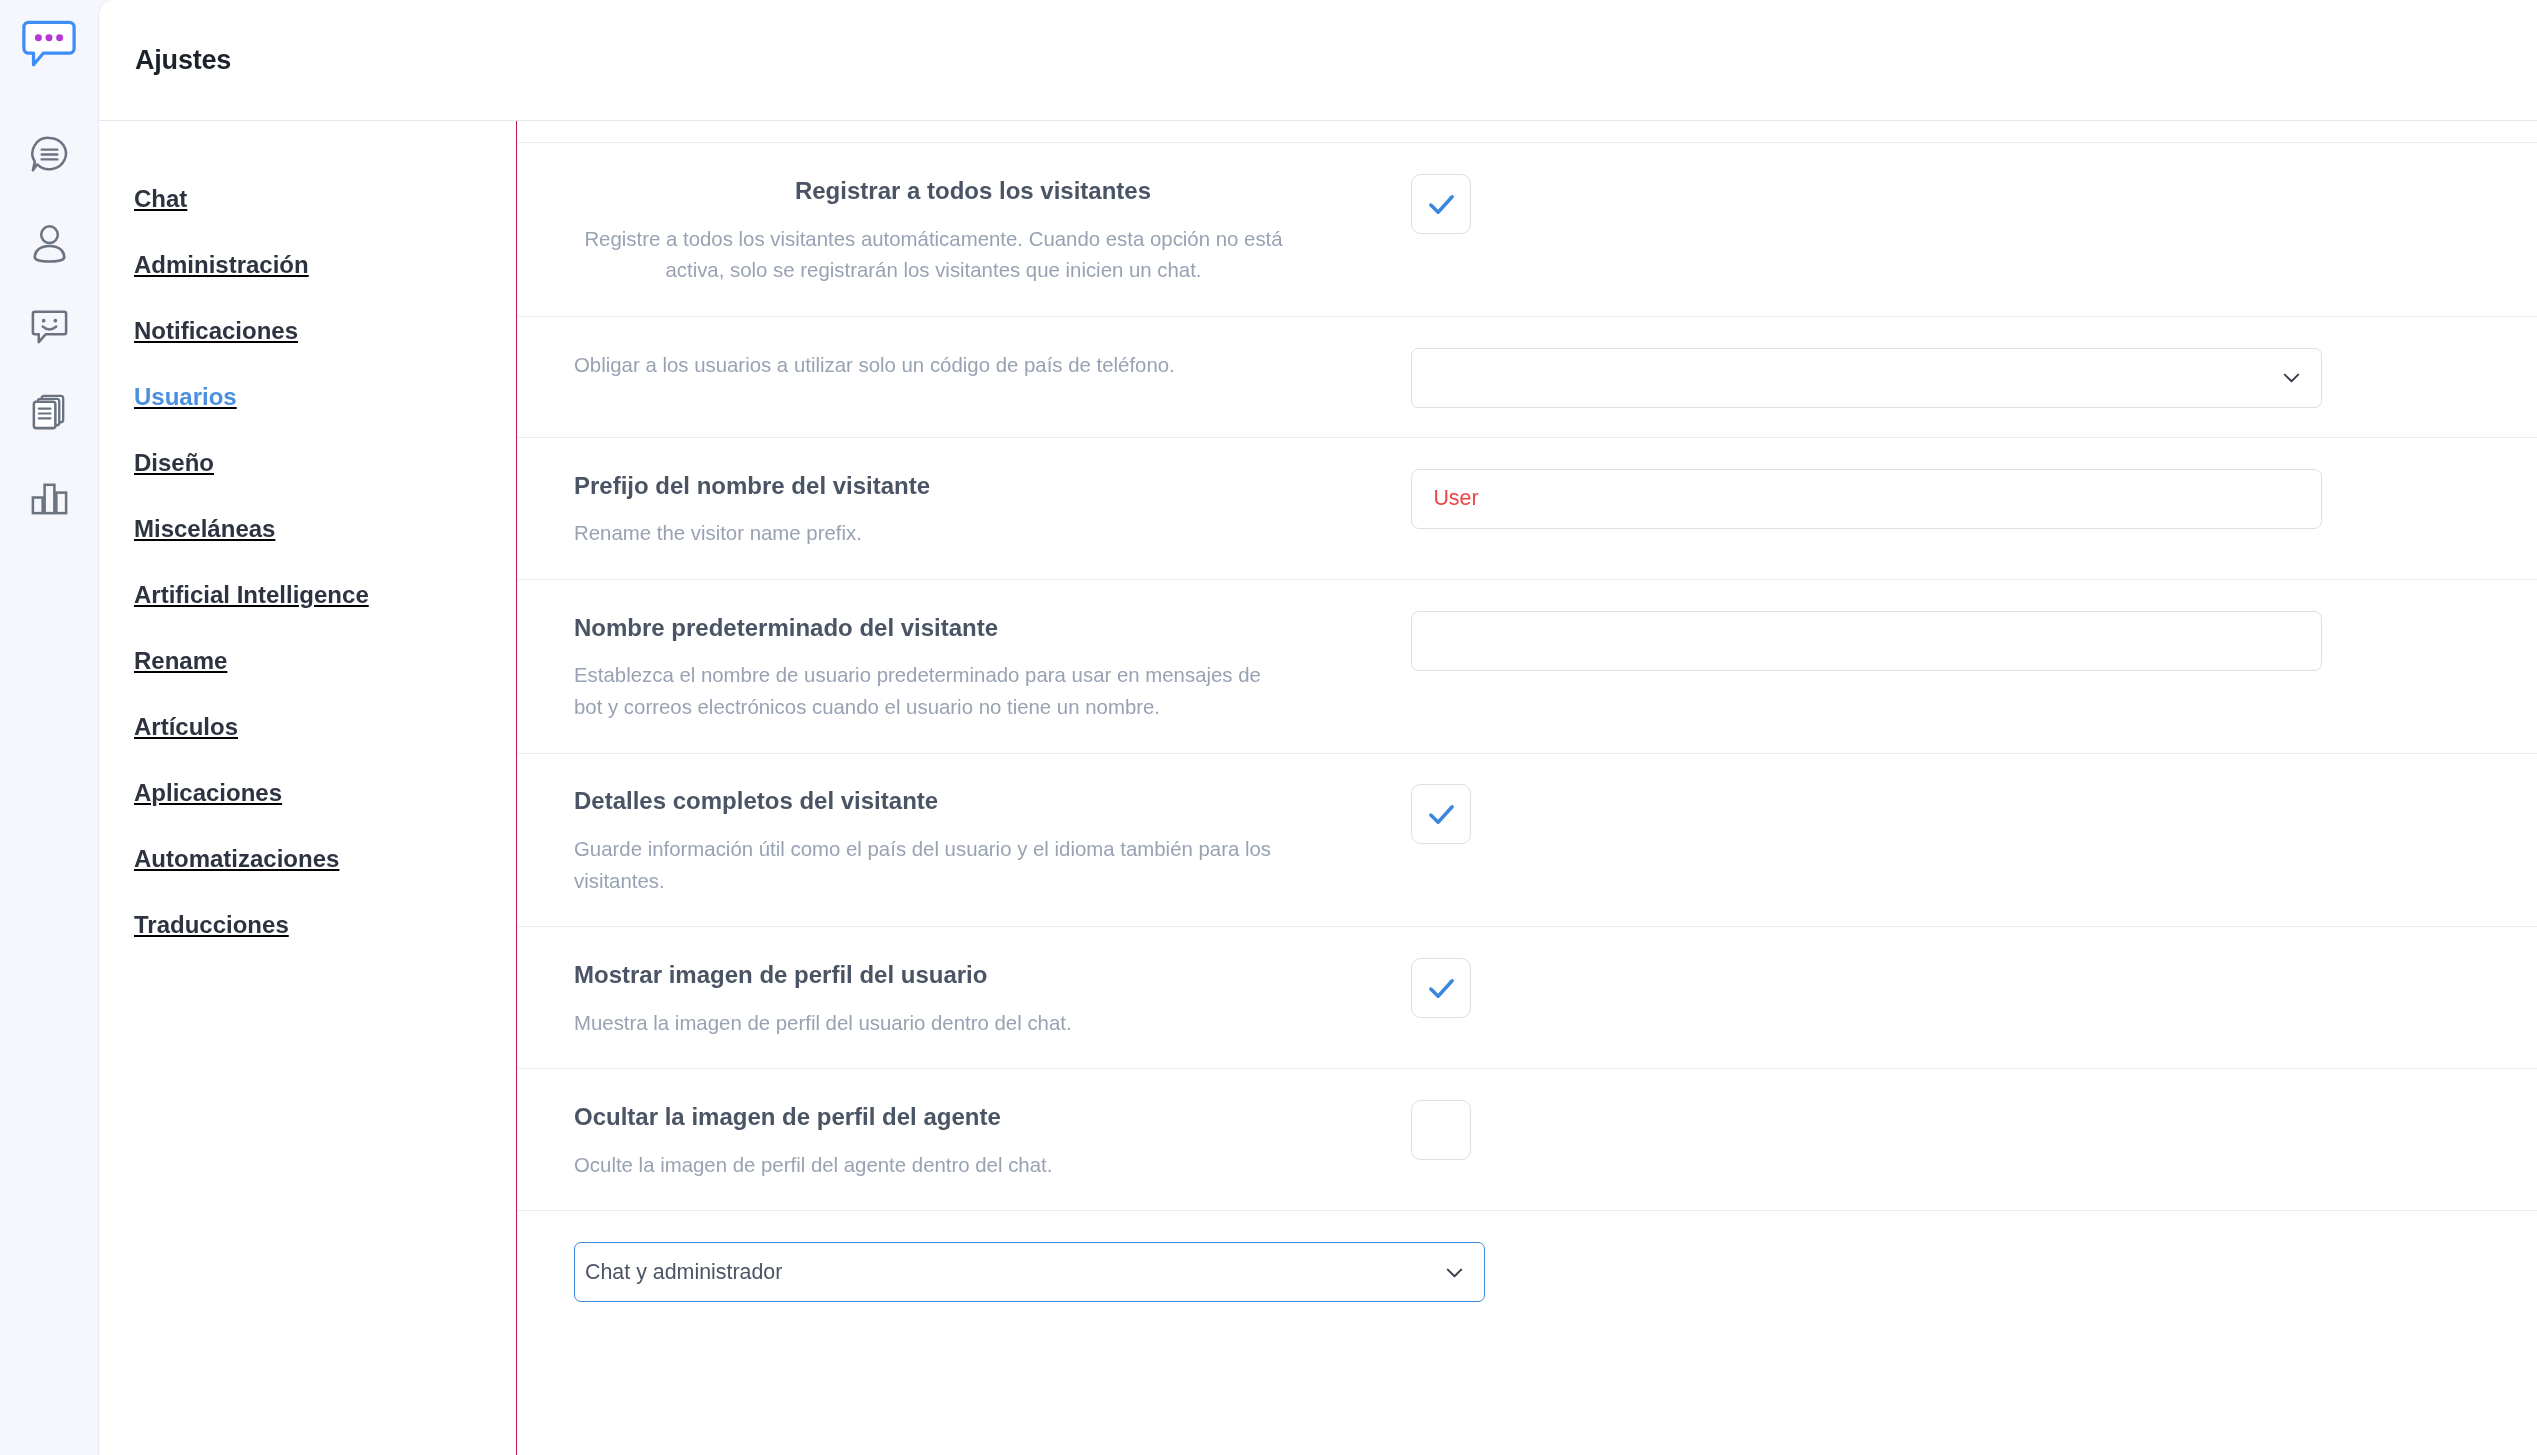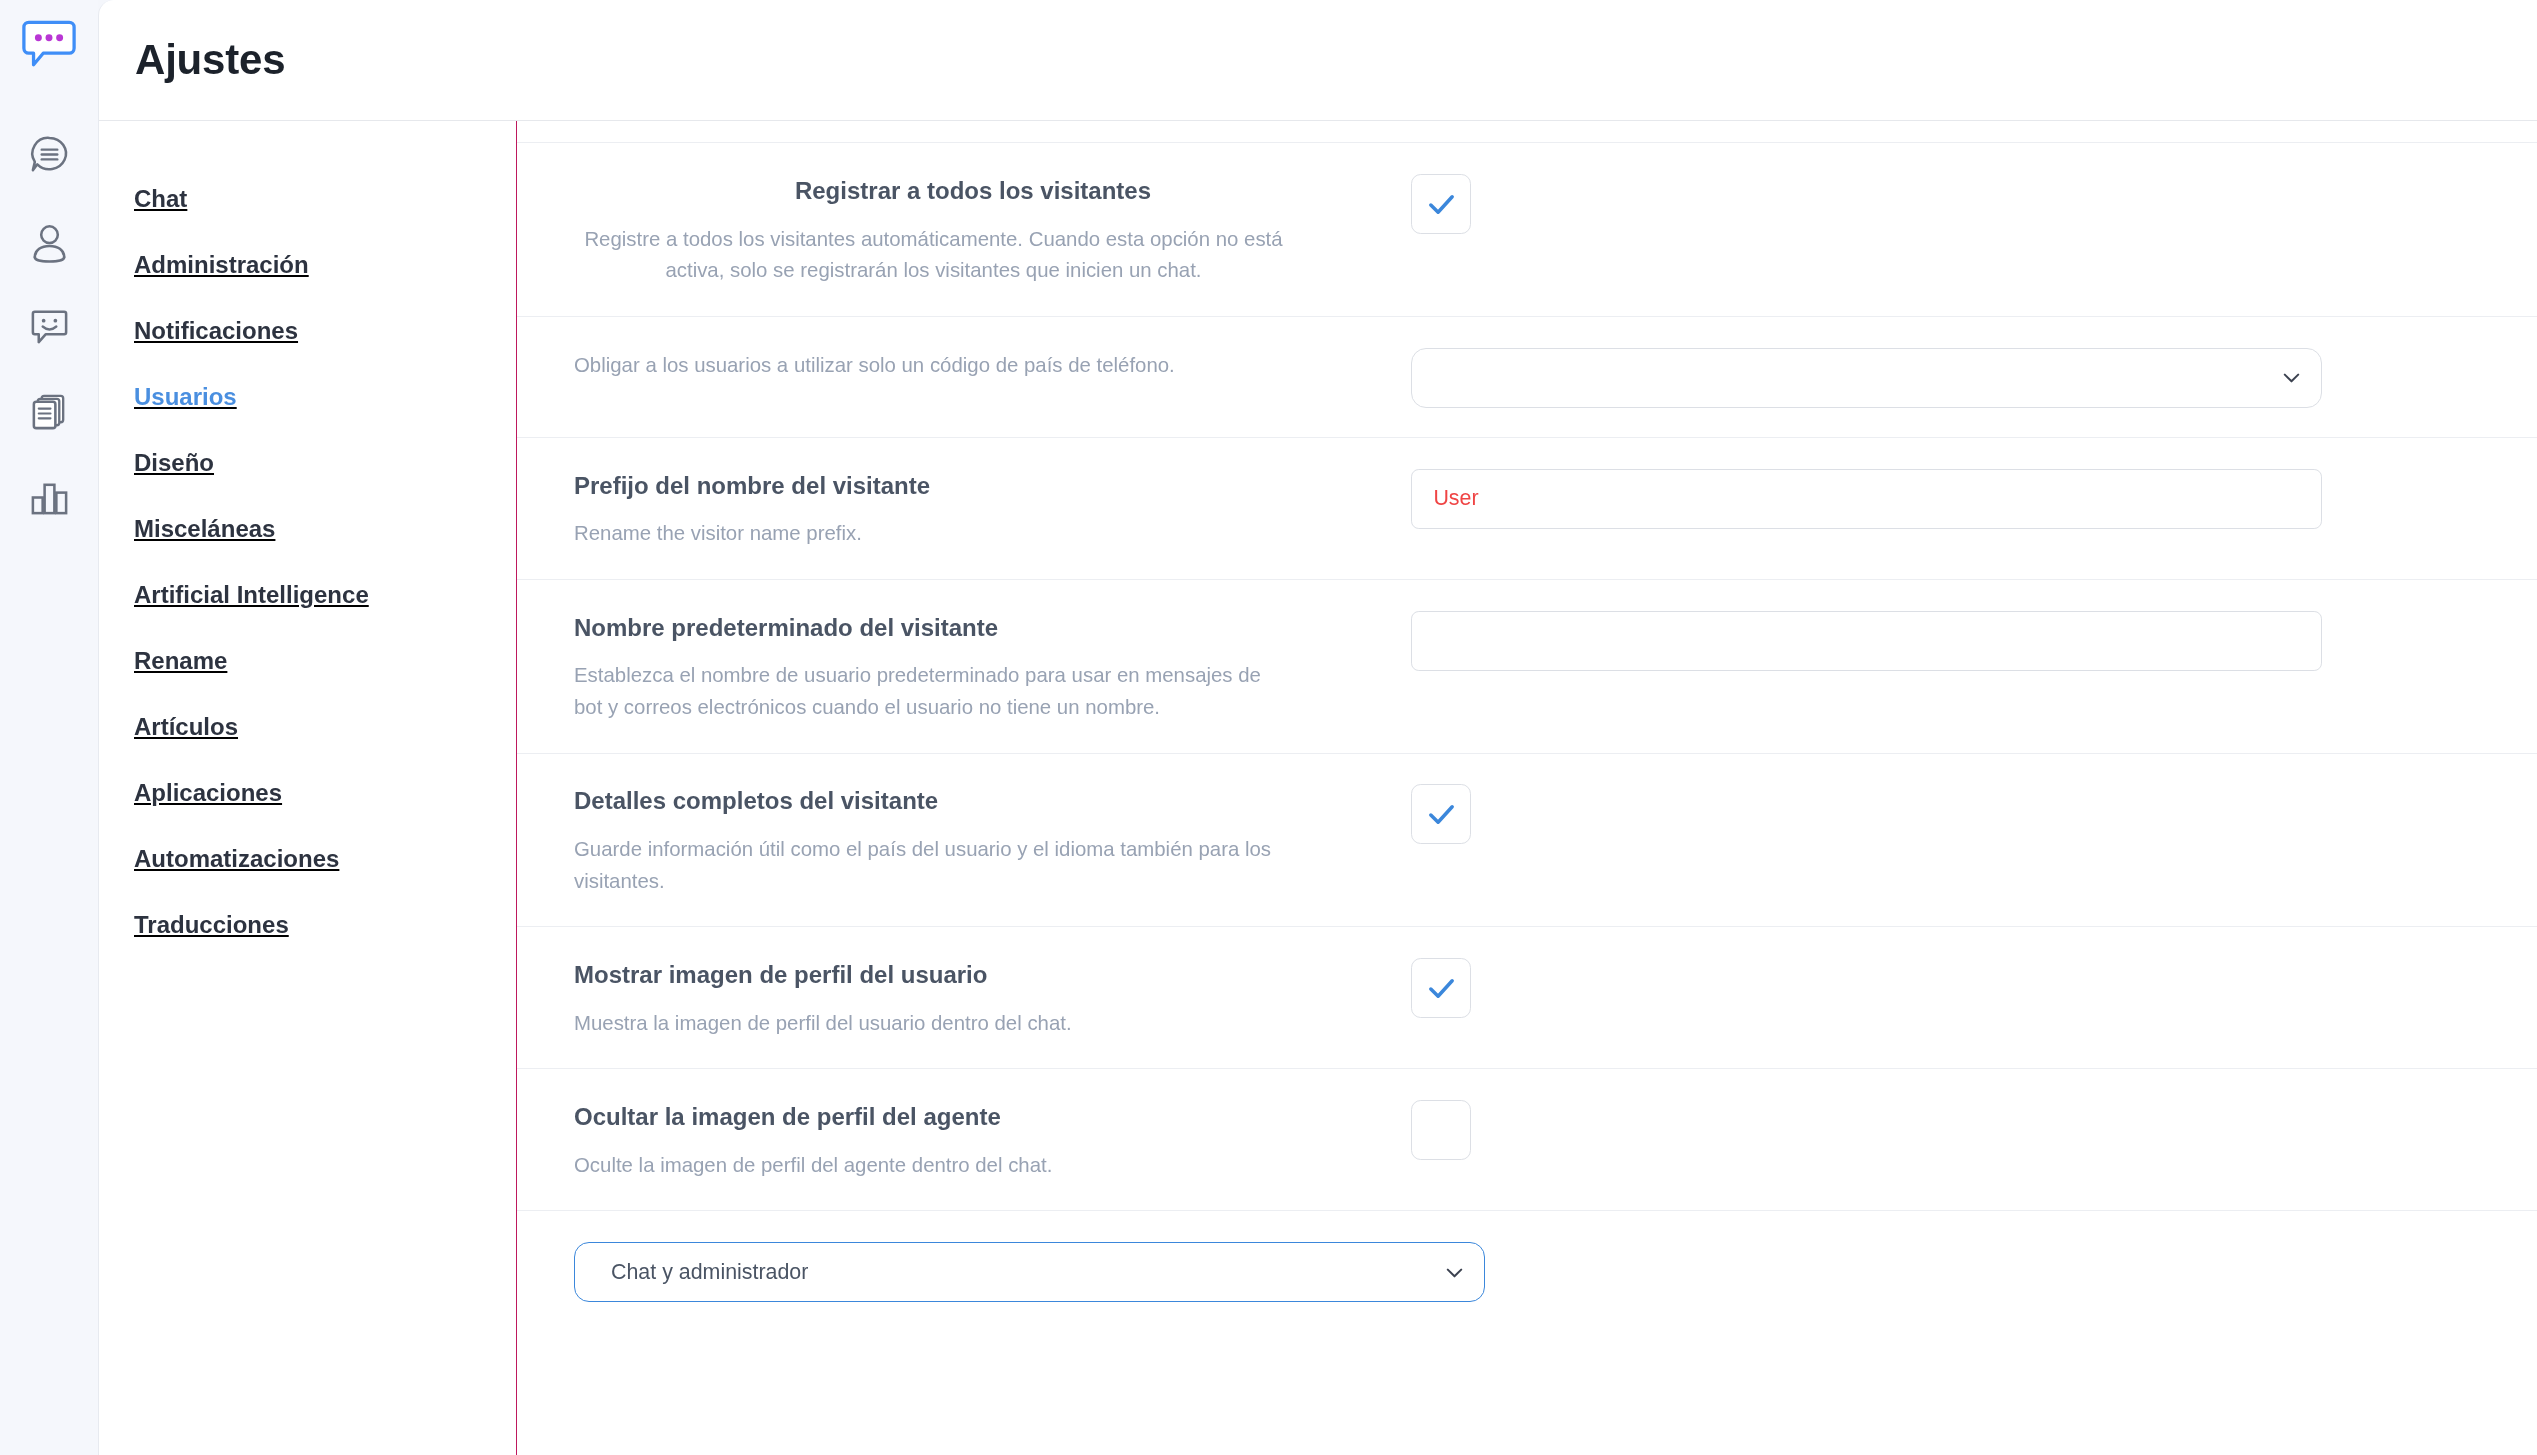--- a/index.html
+++ b/index.html
@@ -63,21 +63,21 @@
   }
 
   .card-header {
     height: 121px;
     border-bottom: 1px solid #e6e8ec;
     display: flex;
     align-items: center;
     padding-left: 36px;
   }
   .card-title {
-    font-size: 42px;
+    font-size: 27px;
     font-weight: 700;
     color: #1c222b;
     letter-spacing: -0.2px;
   }
 
   .card-body {
     display: flex;
     height: calc(1455px - 121px);
   }
 
@@ -179,25 +179,25 @@
   
   .select-wrap {
     position: relative;
     width: 911px;
     height: 60px;
   }
   .select-box {
     width: 911px;
     height: 60px;
     border: 1px solid #dcdfe5;
-    border-radius: 15px;
+    border-radius: 7px;
     background: #fff;
     display: flex;
     align-items: center;
-    padding: 0 36px;
+    padding: 0 10px;
     font-size: 21.4px;
     color: #4a5464;
     cursor: pointer;
   }
   .select-box.focused {
     border: 1.9px solid #3b87db;
   }
   .select-chevron {
     position: absolute;
     right: 19.4px;

